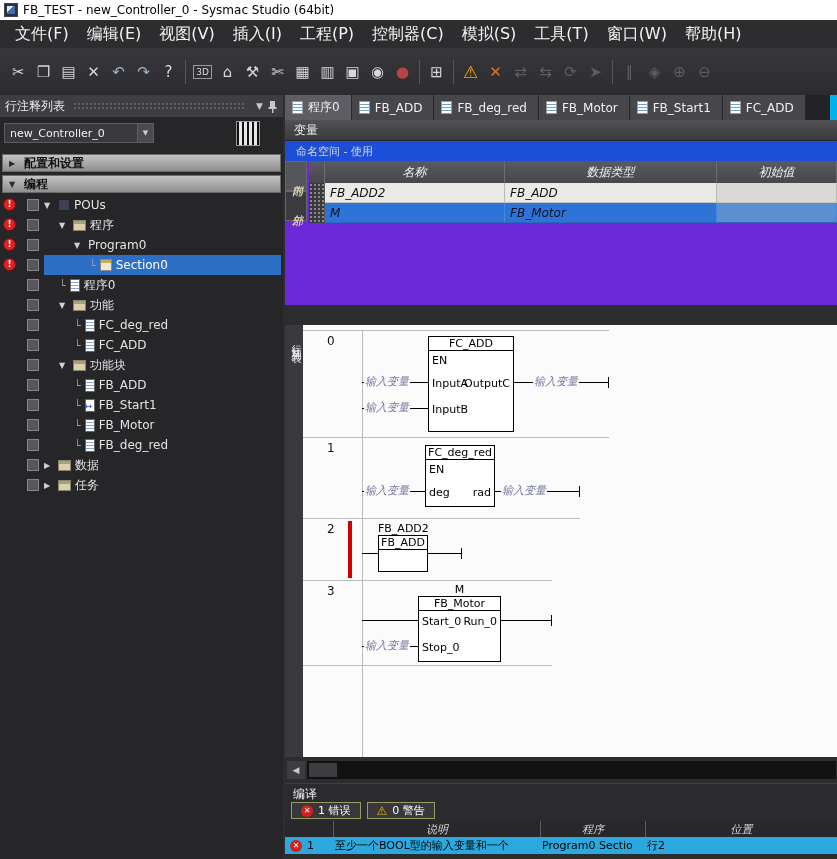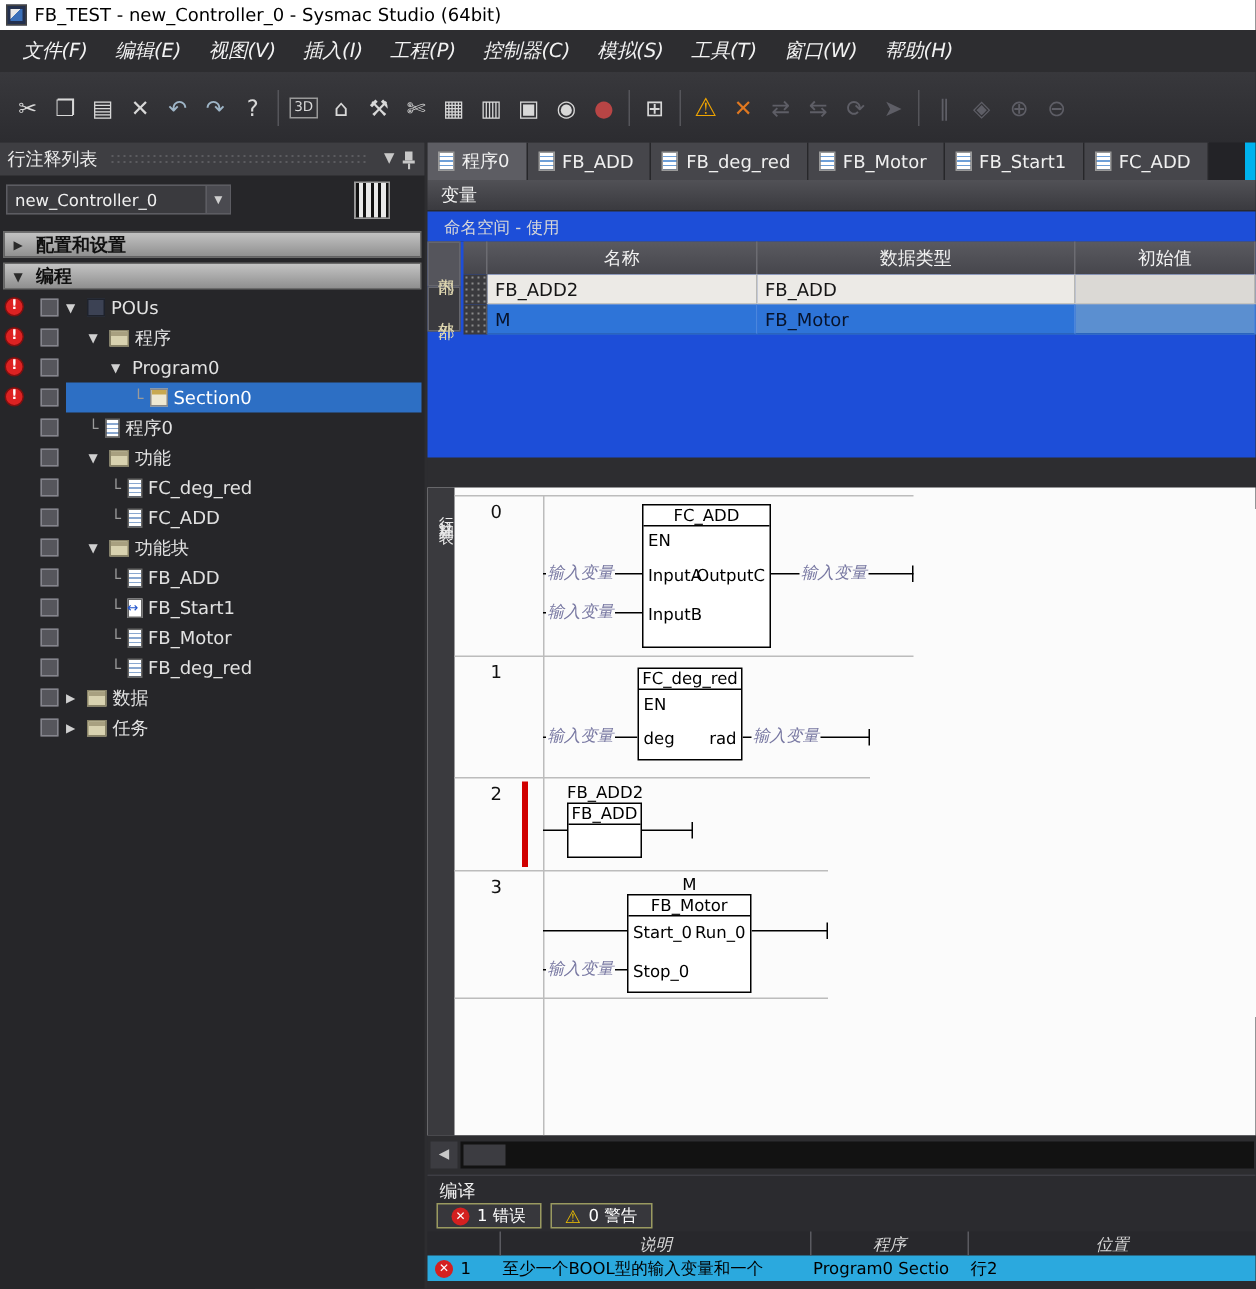--- a/index.html
+++ b/index.html
@@ -13,21 +13,21 @@
 
   
   .titlebar { position:absolute; top:0; left:0; width:837px; height:20px; background:#ffffff;
     display:flex; align-items:center; gap:5px; padding-left:4px; font-size:12px; color:#000; }
   .app-icon { width:14px; height:14px; background:#23304e; border:1px solid #444; position:relative; }
   .app-icon::after { content:""; position:absolute; left:2px; top:2px; width:8px; height:8px; background:linear-gradient(135deg,#e8e8e8 40%,#3a6fb8 40%); }
 
   
   .menubar { position:absolute; top:20px; left:0; width:837px; height:28px; background:#2d2d30;
     display:flex; align-items:center; padding-left:6px; }
-  .menu-item { color:#f2f2f2; font-size:13px; padding:4px 9px;font-style:italic; }
+  .menu-item { color:#f2f2f2; font-size:16px; padding:4px 9px; }
 
   
   .toolbar { position:absolute; top:48px; left:0; width:837px; height:47px;
     background:linear-gradient(#38383c,#2c2c30); display:flex; align-items:center; padding-left:6px; }
   .tbtn { width:25px; height:26px; display:flex; align-items:center; justify-content:center;
     color:#d8d8d8; font-size:15px; }
   .tbtn.t3d { font-size:9px; }
   .tbtn.t3d span { border:1px solid #9a9a9a; padding:1px 2px; }
   .tbtn.undo { color:#9fb6c8; }
   .tbtn.stop { color:#b84545; }
@@ -91,21 +91,21 @@
   .tab-icon { width:11px; height:13px; border:1px solid #999;
     background:repeating-linear-gradient(180deg,#ffffff 0 2px,#6d9fd8 2px 3px); flex:0 0 auto; }
   .tab-cyan { margin-left:auto; width:7px; height:25px; background:#00b2ee; }
 
   .varbar { position:absolute; top:25px; left:0; right:0; height:21px;
     background:linear-gradient(#515156,#3a3a3f); border-bottom:1px solid #29292c;
     color:#f0f0f0; font-size:12px; display:flex; align-items:center; padding-left:9px; }
   .nsbar { position:absolute; top:46px; left:0; right:0; height:20px; background:#1d4ed8;
     color:#d8d8d8; font-size:11px; display:flex; align-items:center; padding-left:11px; }
 
-  .vartable { position:absolute; top:66px; left:0; right:0; height:144px; background:#1d4ed8; }
+  .vartable { position:absolute; top:66px; left:0; right:0; height:144px; background:#6d28d9;font-style:italic; }
   .scope-tabs { position:absolute; left:0; top:0; width:24px; }
   .scope-tab { width:22px; height:30px; border:1px solid #66666c; background:#3a3a3f; color:#ded6b0;
     font-size:11px; writing-mode:vertical-rl; text-orientation:upright;
     display:flex; align-items:center; justify-content:center; }
   .scope-tab.active { background:#55555c; }
   .vtable { position:absolute; left:24px; top:0; right:0; }
   .vhead { display:flex; height:22px; background:linear-gradient(#5a5a60,#46464c);
     color:#f2f2f2; font-size:12px; }
   .vhead .cell { display:flex; align-items:center; justify-content:center; border-right:1px solid #6c6c72; }
   .c-handle { width:16px; } .c-name { width:180px; } .c-type { width:212px; } .c-init { flex:1; }

